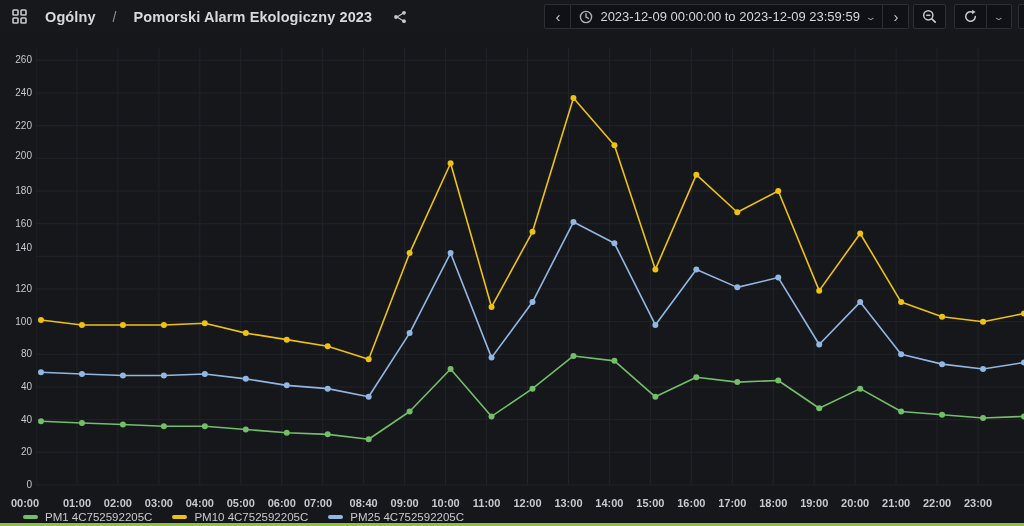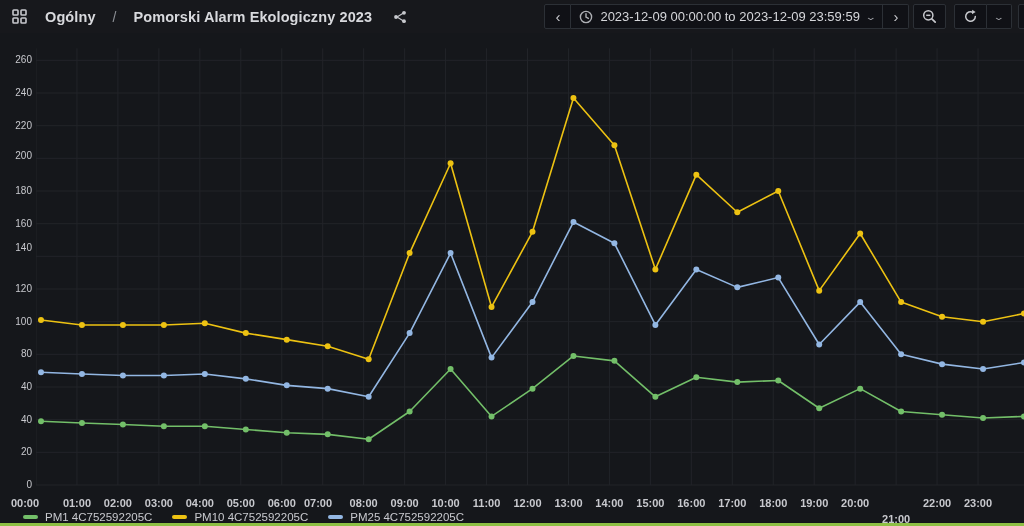--- a/index.html
+++ b/index.html
@@ -274,34 +274,34 @@
     </div>
   <div id="xAxis">
       <div class="x-label" style="left: 4px;">00:00</div>
       <div class="x-label" style="left: 55.9583px;">01:00</div>
       <div class="x-label" style="left: 96.9167px;">02:00</div>
       <div class="x-label" style="left: 137.875px;">03:00</div>
       <div class="x-label" style="left: 178.833px;">04:00</div>
       <div class="x-label" style="left: 219.792px;">05:00</div>
       <div class="x-label" style="left: 260.75px;">06:00</div>
       <div class="x-label" style="left: 297px;">07:00</div>
-      <div class="x-label" style="left: 342.667px;">08:00</div>
+      <div class="x-label" style="left: 342.667px;">08:40</div>
       <div class="x-label" style="left: 383.625px;">09:00</div>
       <div class="x-label" style="left: 424.583px;">10:00</div>
       <div class="x-label" style="left: 465.542px;">11:00</div>
       <div class="x-label" style="left: 506.5px;">12:00</div>
       <div class="x-label" style="left: 547.458px;">13:00</div>
       <div class="x-label" style="left: 588.417px;">14:00</div>
       <div class="x-label" style="left: 629.375px;">15:00</div>
       <div class="x-label" style="left: 670.333px;">16:00</div>
       <div class="x-label" style="left: 711.292px;">17:00</div>
       <div class="x-label" style="left: 752.25px;">18:00</div>
       <div class="x-label" style="left: 793.208px;">19:00</div>
       <div class="x-label" style="left: 834.167px;">20:00</div>
-      <div class="x-label" style="left: 875.125px; margin-top: 16px;">21:00</div>
+      <div class="x-label" style="left: 875.125px;">21:00</div>
       <div class="x-label" style="left: 916.083px;">22:00</div>
       <div class="x-label" style="left: 957.042px;">23:00</div>
     </div>
   <div class="legend" id="legend">
       <div class="legend-item">
         <span class="legend-swatch" style="background: rgb(115, 191, 105);"></span>
         <span class="legend-label">PM1 4C752592205C</span>
       </div>
       <div class="legend-item">
         <span class="legend-swatch" style="background: rgb(237, 194, 18);"></span>

